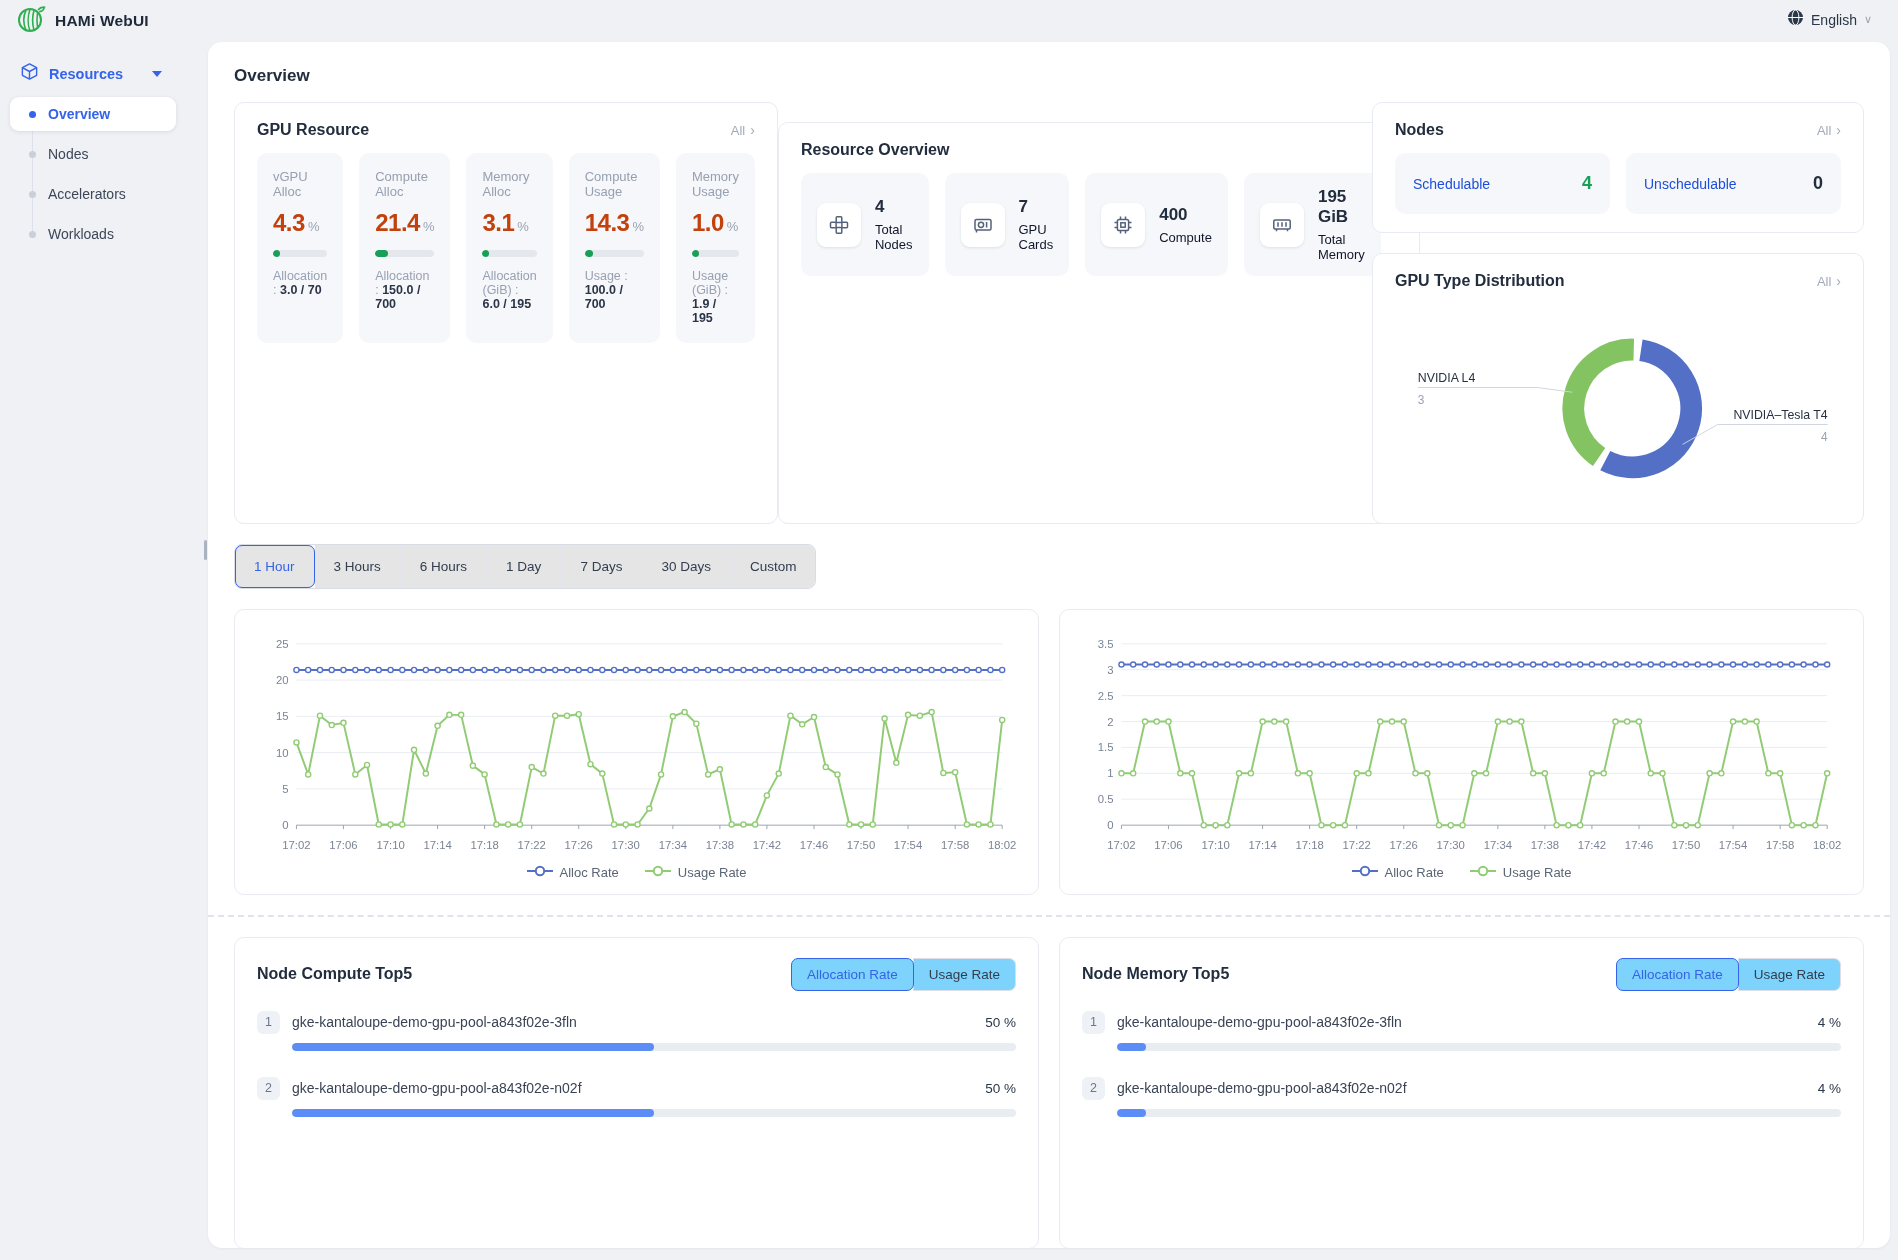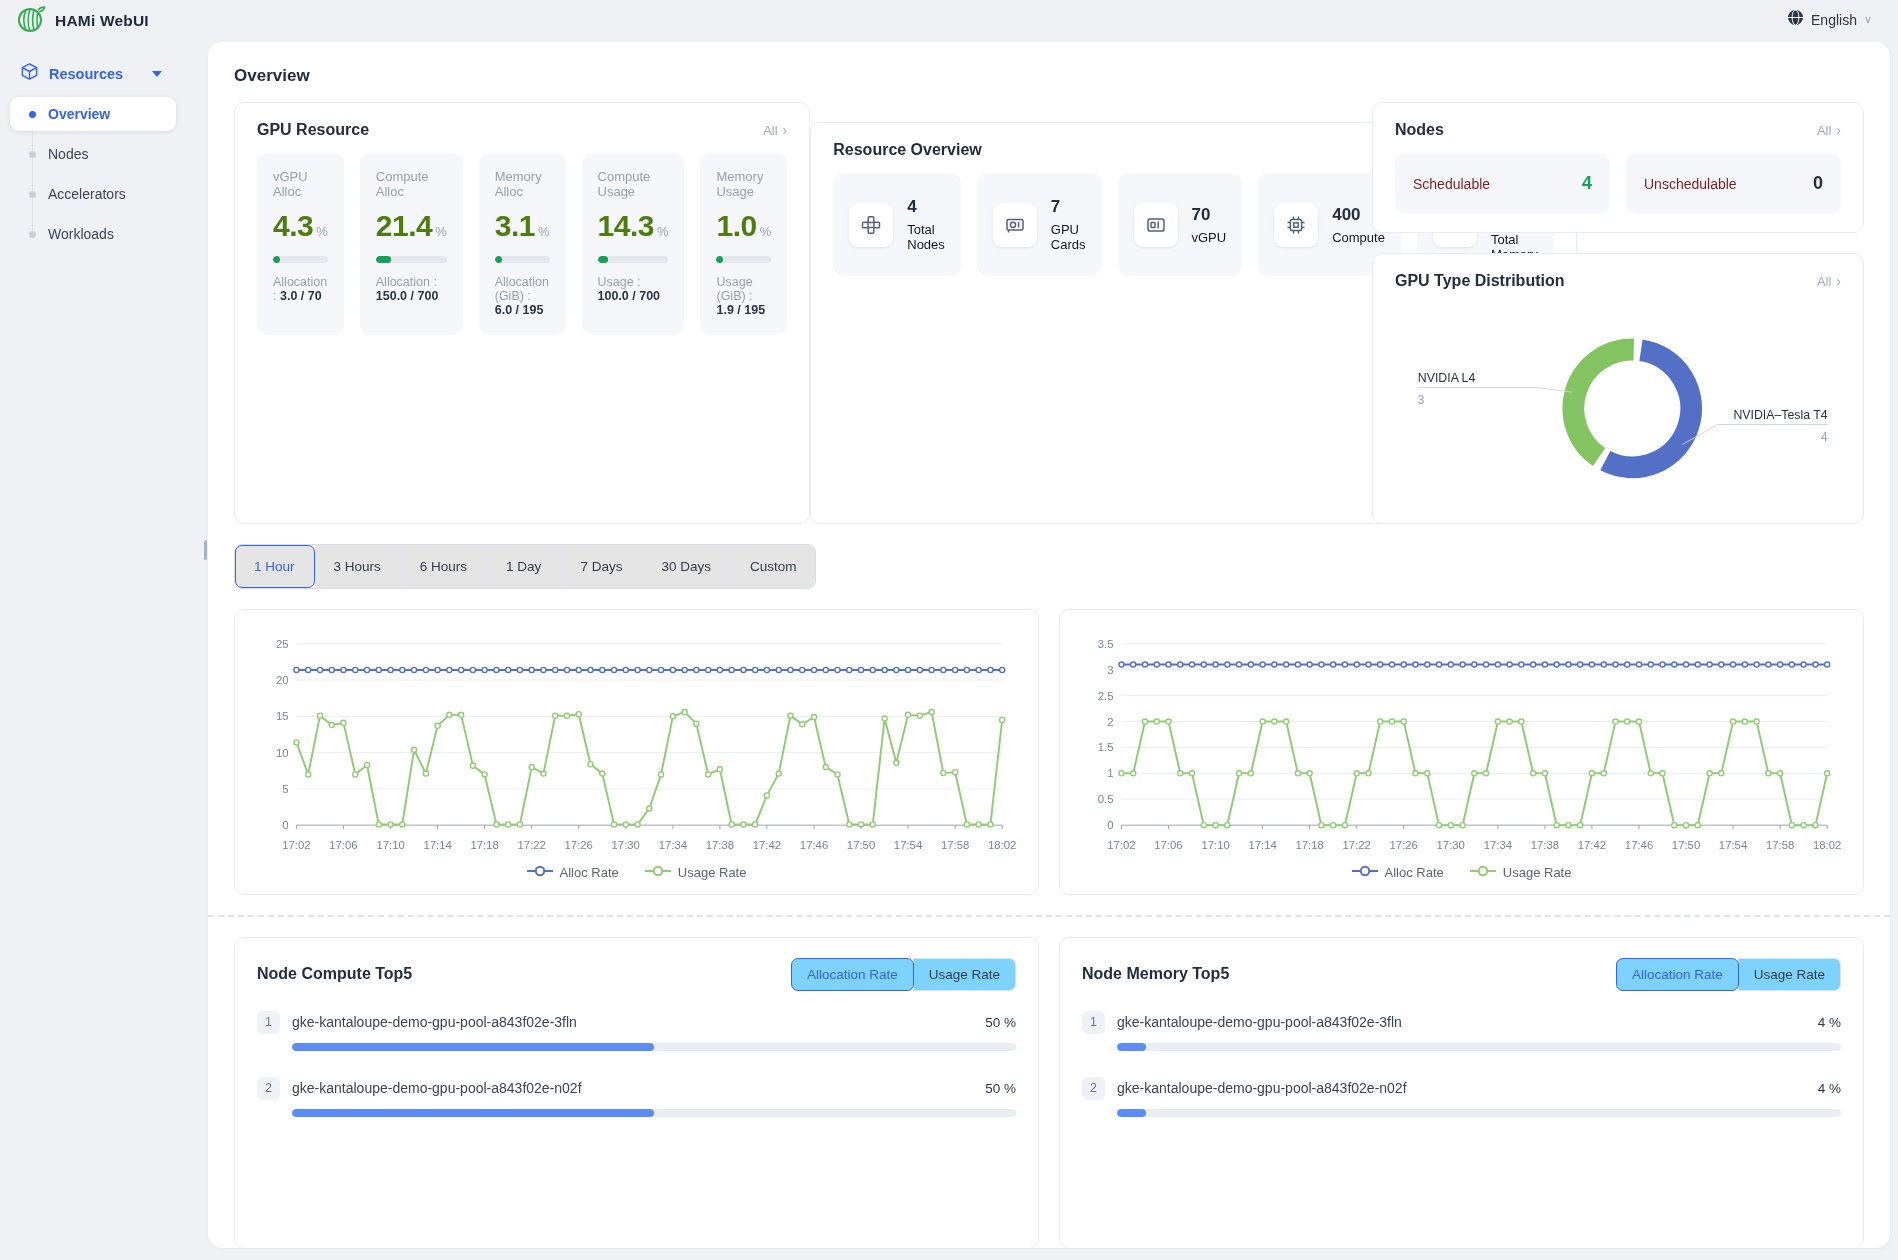--- a/index.html
+++ b/index.html
@@ -41,39 +41,39 @@
   .card-head { display:flex; align-items:center; justify-content:space-between; margin-bottom:14px; }
   .card-title { font-size:16px; font-weight:700; color:#222d3e; }
   .all-link { font-size:13px; color:#a2abba; cursor:pointer; display:flex; align-items:center; gap:5px; }
   .all-link .chev { font-size:14px; }
 
   
   .metrics { display:grid; grid-template-columns:repeat(5,1fr); gap:16px; }
   .m-tile { background:#f6f7fa; border-radius:10px; padding:16px 16px 18px; }
   .m-label { font-size:13px; color:#96a0b0; margin-bottom:10px; }
   .m-value-row { display:flex; align-items:baseline; gap:3px; margin-bottom:13px; }
-  .m-value { font-size:30px; font-weight:700; color:#4d7c0f; letter-spacing:-.5px; }
+  .m-value { font-size:24px; font-weight:700; color:#c2410c; letter-spacing:-.5px; }
   .m-unit { font-size:13px; color:#9aa3b2; }
   .m-track { height:7px; border-radius:4px; background:#e4e7ec; overflow:hidden; margin-bottom:12px; }
   .m-fill { height:100%; border-radius:4px; background:#18a058; min-width:7px; }
   .m-detail { font-size:12.5px; color:#98a1b1; }
   .m-detail b { color:#2a3547; font-weight:700; }
 
   
   .res-card { margin-top:20px; }
   .res-items { display:grid; grid-template-columns:repeat(5,1fr); gap:16px; }
   .r-tile { background:#f6f7fa; border-radius:10px; padding:14px 16px; display:flex; align-items:center; gap:14px; min-height:82px; }
   .r-iconbox { width:44px; height:44px; border-radius:9px; background:#fff; box-shadow:0 1px 3px rgba(20,30,60,.10); display:flex; align-items:center; justify-content:center; flex:none; }
   .r-val { font-size:17px; font-weight:700; color:#222d3e; margin-bottom:5px; }
   .r-lab { font-size:13px; color:#0f172a; }
 
   
   .nodes-stats { display:grid; grid-template-columns:1fr 1fr; gap:16px; }
   .n-tile { background:#f6f7fa; border-radius:10px; padding:20px 18px; display:flex; align-items:center; justify-content:space-between; }
-  .n-label { font-size:14px; color:#7f1d1d; }
+  .n-label { font-size:14px; color:#1d4ed8; }
   .n-value { font-size:18px; font-weight:700; }
 
   
   .gpu-type-card { margin-top:20px; flex:1; }
 
   
   .tabs-row { margin-top:20px; }
   .tabs { display:inline-flex; background:#fff; border:1px solid #d8dce6; border-radius:8px; overflow:visible; }
   .tab { font-size:13.5px; color:#333d4e; background:#e5e5e5; border:none; border-right:1px solid #e2e5ec; padding:14px 19px; cursor:pointer; font-family:inherit; }
   .tab:first-child { border-radius:7px 0 0 7px; }
@@ -272,33 +272,20 @@
                 <svg width="20" height="20" viewBox="0 0 20 20" fill="none" stroke="#55617a" stroke-width="1.5">
                   <rect x="2" y="4.5" width="16" height="10.5" rx="1.5"></rect>
                   <circle cx="8" cy="9.8" r="2.6"></circle>
                   <line x1="13.6" y1="7" x2="13.6" y2="12.6"></line>
                   <line x1="3.5" y1="15" x2="3.5" y2="17.5"></line>
                 </svg>
               </div>
               <div>
                 <div class="r-val">7</div>
                 <div class="r-lab">GPU Cards</div>
-              </div>
-            </div>
-            <div class="r-tile">
-              <div class="r-iconbox">
-                <svg width="20" height="20" viewBox="0 0 20 20" fill="none" stroke="#55617a" stroke-width="1.5">
-                  <rect x="2" y="4" width="16" height="12" rx="1.8"></rect>
-                  <line x1="12.2" y1="6.5" x2="12.2" y2="13.5"></line>
-                  <rect x="5" y="7.5" width="4" height="5" rx="0.8"></rect>
-                </svg>
-              </div>
-              <div>
-                <div class="r-val">70</div>
-                <div class="r-lab">vGPU</div>
               </div>
             </div>
             <div class="r-tile">
               <div class="r-iconbox">
                 <svg width="20" height="20" viewBox="0 0 20 20" fill="none" stroke="#55617a" stroke-width="1.5">
                   <rect x="4.4" y="4.4" width="11.2" height="11.2" rx="1.8"></rect>
                   <rect x="7.8" y="7.8" width="4.4" height="4.4"></rect>
                   <line x1="7.5" y1="1.5" x2="7.5" y2="4.4"></line>
                   <line x1="12.5" y1="1.5" x2="12.5" y2="4.4"></line>
                   <line x1="7.5" y1="15.6" x2="7.5" y2="18.5"></line>

